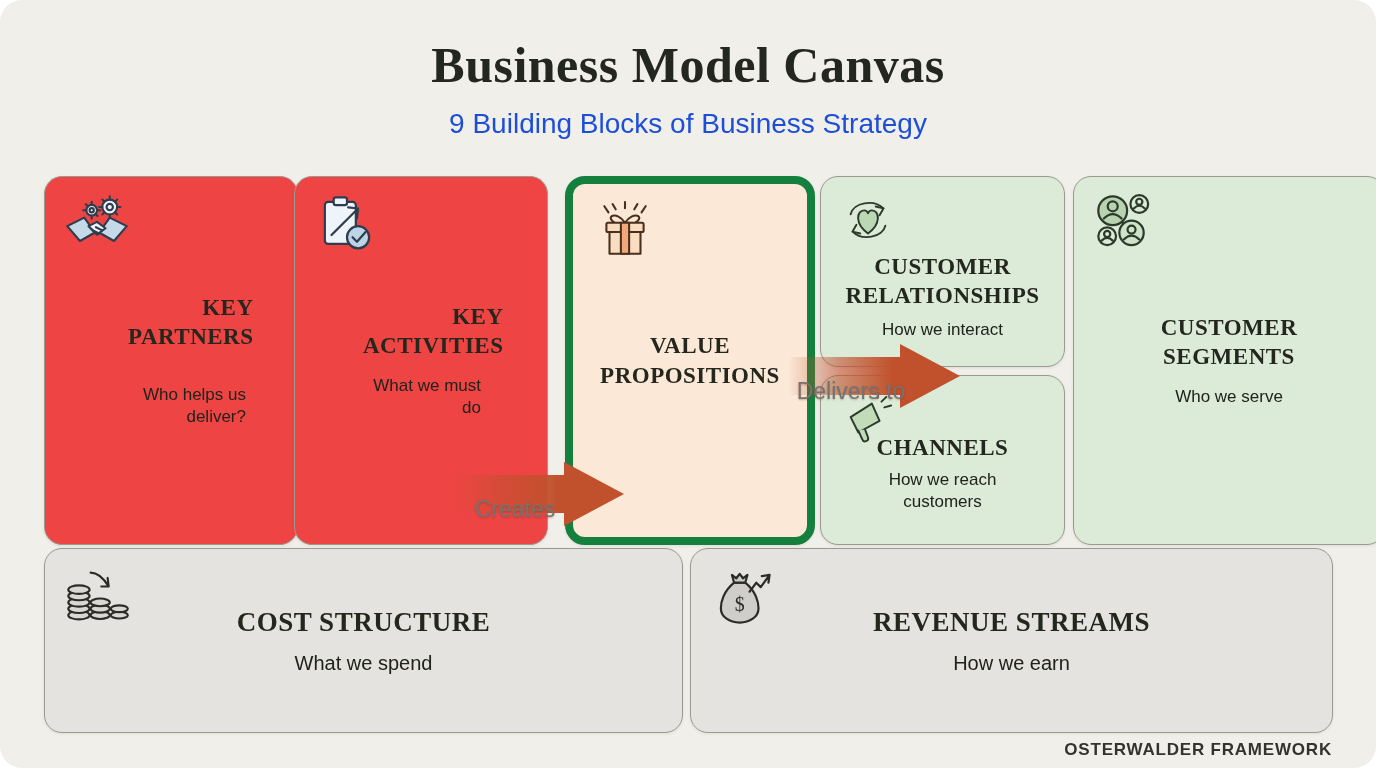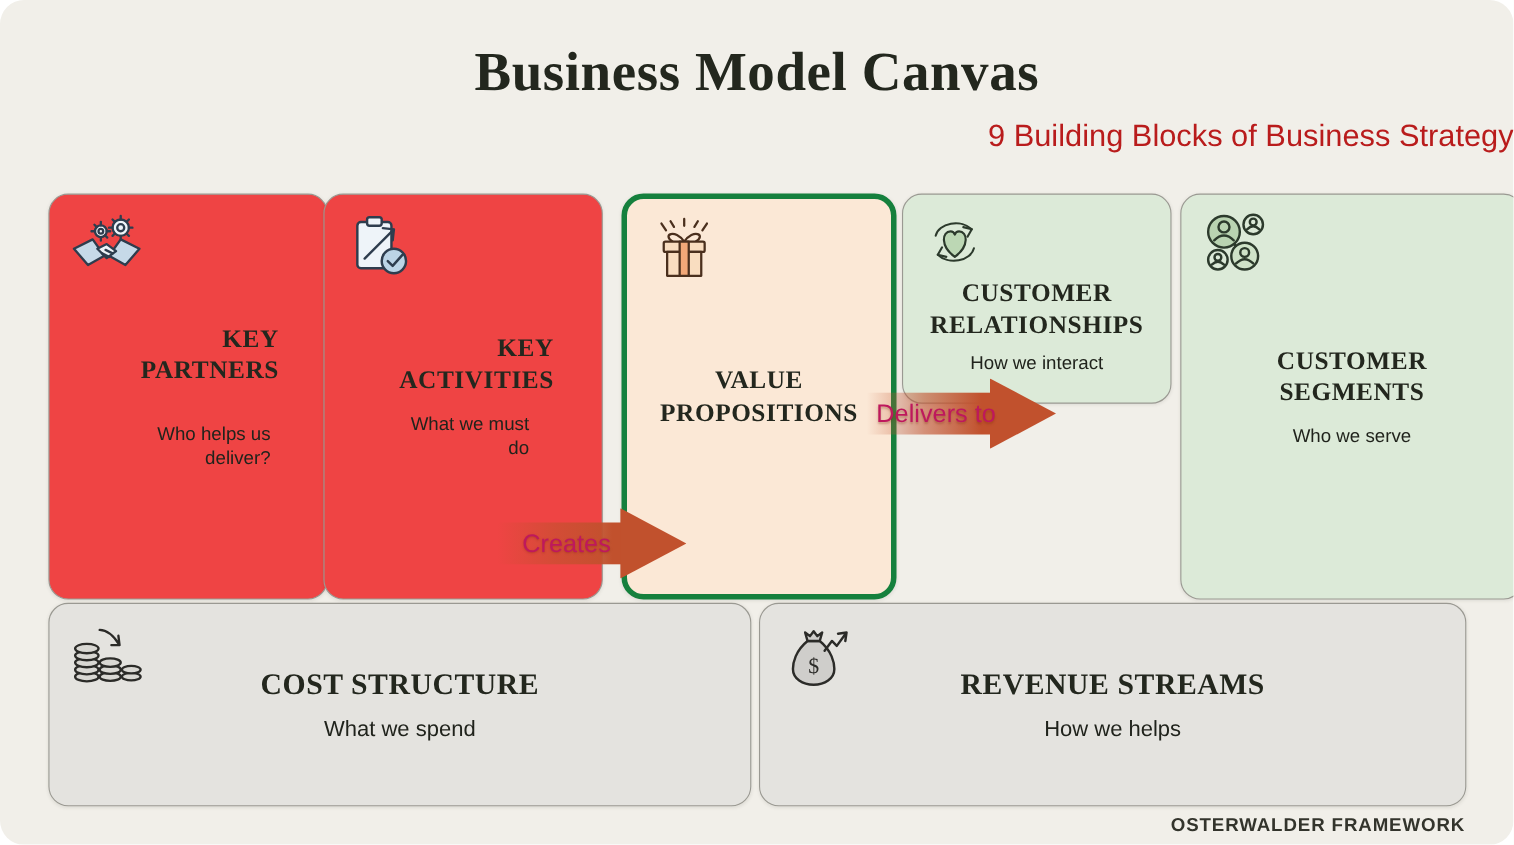--- a/index.html
+++ b/index.html
@@ -2,51 +2,51 @@
 <html><head>
 <meta charset="utf-8">
 <style>
   html,body{margin:0;padding:0;background:#ffffff;}
   .page{position:relative;width:1376px;height:768px;background:#ffffff;overflow:hidden;
         font-family:"Liberation Sans",sans-serif;}
   .canvas{position:absolute;inset:0;background:#f1efe9;border-radius:22px;}
 
   .header-title{position:absolute;top:36px;left:0;right:0;text-align:center;
     font-family:"Liberation Serif",serif;font-size:50px;font-weight:600;color:#23271e;letter-spacing:0.5px;}
-  .header-sub{position:absolute;top:108px;left:0;right:0;text-align:right;
-    font-size:28px;font-weight:500;color:#b91c1c;}
+  .header-sub{position:absolute;top:108px;left:0;right:0;text-align:center;
+    font-size:28px;font-weight:500;color:#1d4ed8;}
 
   .block{position:absolute;border:1.6px solid #9a9992;border-radius:18px;
     box-shadow:0 1px 3px rgba(60,60,50,0.10);
     display:flex;flex-direction:column;align-items:center;justify-content:center;
     text-align:center;box-sizing:border-box;}
   .blue{background:#ef4444;text-align:right;}
   .green{background:#dcead8;}
   .gray{background:#e4e3df;}
-  .peach{background:#fbe8d6;border:5px solid #15803d;border-radius:20px;}
+  .peach{background:#fbe8d6;border:8px solid #15803d;border-radius:20px;}
 
   .block-icon{position:absolute;top:16px;left:18px;width:68px;height:62px;}
   .block-icon svg{width:100%;height:100%;}
 
   .block-title{font-family:"Liberation Serif",serif;font-size:23px;font-weight:600;
     color:#23271e;letter-spacing:0.5px;line-height:1.3;}
   .block-sub{font-size:17px;color:#20231c;margin-top:14px;line-height:1.3;}
 
   .t165{max-width:165px;} .t200{max-width:200px;} .t215{max-width:215px;}
   .w120{max-width:120px;} .w140{max-width:140px;} .w150{max-width:150px;margin-top:32px;} .w170{max-width:170px;}
   .pt34{padding-top:50px;} .pt26{padding-top:26px;}
 
   .big-title{font-size:27px;white-space:nowrap;}
   .big-sub{font-size:20px;margin-top:10px;}
 
   .flow-arrow{position:absolute;z-index:6;width:172px;height:64px;}
   .flow-arrow svg{position:absolute;inset:0;width:100%;height:100%;}
-  .flow-label{position:absolute;left:0;top:0;width:126px;height:64px;
+  .flow-label{position:absolute;left:0;top:15px;width:126px;height:64px;
     display:flex;align-items:center;justify-content:center;
-    color:#be185d;font-size:23px;text-shadow:0 1px 2px rgba(120,40,10,0.35);}
+    color:#737373;font-size:23px;text-shadow:0 1px 2px rgba(120,40,10,0.35);}
 
   .footer-label{position:absolute;right:44px;bottom:8px;font-size:17px;font-weight:600;
     letter-spacing:0.8px;color:#33342c;}
 
   .ic{stroke-linecap:round;stroke-linejoin:round;fill:none;}
 </style>
 </head>
 <body>
 
 <div class="page">
@@ -117,20 +117,33 @@
           <path d="M46 16 L38 14 M46 16 L42 23"></path>
           <path d="M48 34 A 19 14 0 0 1 14 40"></path>
           <path d="M14 40 L22 42 M14 40 L18 33"></path>
         </g>
       </svg>
     </span>
     <div class="block-title t215">CUSTOMER RELATIONSHIPS</div>
     <div class="block-sub" style="margin-top:8px">How we interact</div>
   </div>
 
+  <div class="block green pt26" style="left:820px;top:375px;width:245px;height:170px">
+    <span class="block-icon" style="width:58px;height:54px">
+      <svg viewBox="0 0 60 56">
+        <g class="ic" stroke="#2c3a2c" stroke-width="2">
+          <path d="M12 26 L34 12 L42 30 L20 42 Z" fill="#c2dbb9"></path>
+          <path d="M20 40 l4 9 a3 3 0 0 0 6 -2 l-3 -8" fill="#c2dbb9"></path>
+          <path d="M44 10 l5 -5 M47 16 l7 -2 M40 6 l1 -6"></path>
+        </g>
+      </svg>
+    </span>
+    <div class="block-title">CHANNELS</div>
+    <div class="block-sub w170" style="margin-top:6px">How we reach customers</div>
+  </div>
 
   <div class="block green" style="left:1073px;top:176px;width:312px;height:369px">
     <span class="block-icon">
       <svg viewBox="0 0 60 56">
         <g class="ic" stroke="#2c3a2c" stroke-width="2">
           <line x1="25" y1="24" x2="30" y2="31"></line>
           <circle cx="18" cy="16" r="13" fill="#b9d3b1"></circle>
           <circle cx="18" cy="12" r="4.5"></circle>
           <path d="M10 23 q8 -8 16 0"></path>
           <circle cx="42" cy="10" r="8" fill="#dcead8"></circle>
@@ -176,21 +189,21 @@
       <svg viewBox="0 0 60 56">
         <g class="ic" stroke="#2b2b28" stroke-width="2">
           <path d="M22 16 C12 24 10 34 10 39 C10 47 18 52 27 52 C36 52 44 47 44 39 C44 34 42 24 32 16 Z" fill="#cfcecb"></path>
           <path d="M22 16 L20 9 L24 12 L27 8 L30 12 L34 9 L32 16 Z" fill="#cfcecb"></path>
           <text x="27" y="42" text-anchor="middle" font-size="18" fill="#2b2b28" stroke="none" font-family="Liberation Serif, serif">$</text>
           <path d="M36 24 L42 16 L46 20 L54 9 M47 10 L54 9 L53 16"></path>
         </g>
       </svg>
     </span>
     <div class="block-title big-title">REVENUE STREAMS</div>
-    <div class="block-sub big-sub">How we helps</div>
+    <div class="block-sub big-sub">How we earn</div>
   </div>
 
   <div class="flow-arrow" style="left:452px;top:462px">
     <svg viewBox="0 0 172 64">
       <defs>
         <linearGradient id="gradCreates" x1="0" y1="0" x2="1" y2="0">
           <stop offset="0" stop-color="#c1512d" stop-opacity="0"></stop>
           <stop offset="0.45" stop-color="#c1512d" stop-opacity="0.6"></stop>
           <stop offset="0.9" stop-color="#c1512d" stop-opacity="1"></stop>
         </linearGradient>

